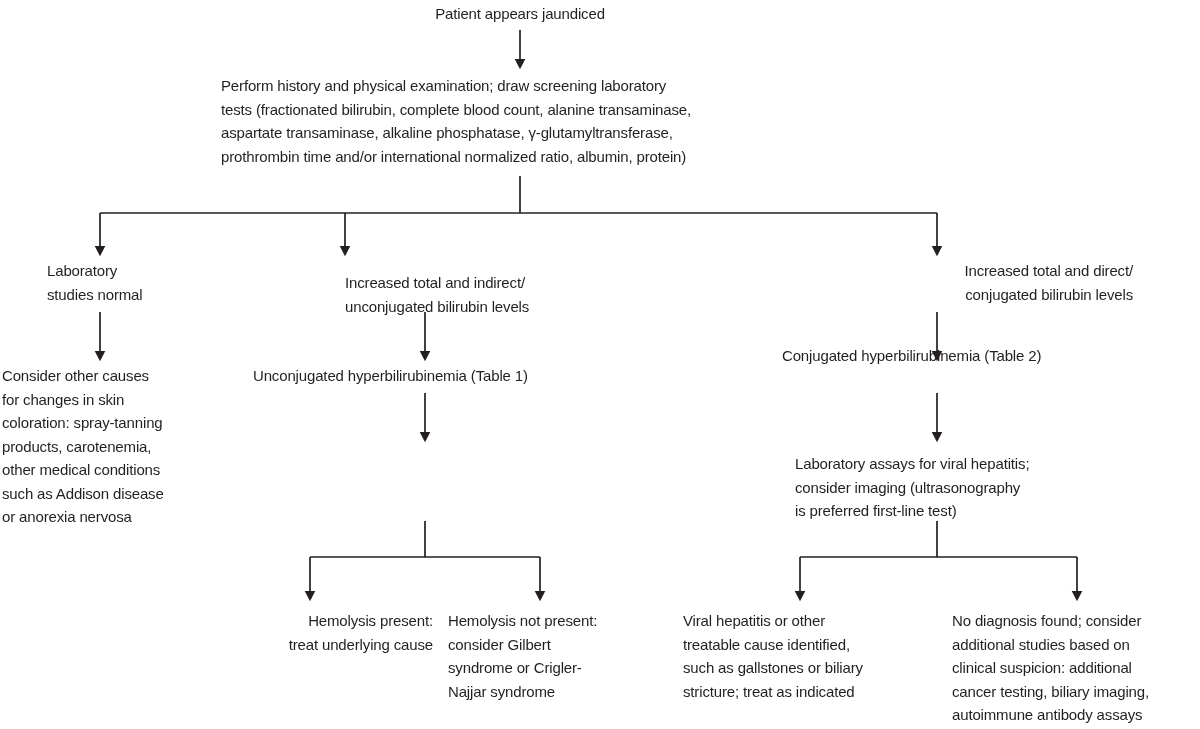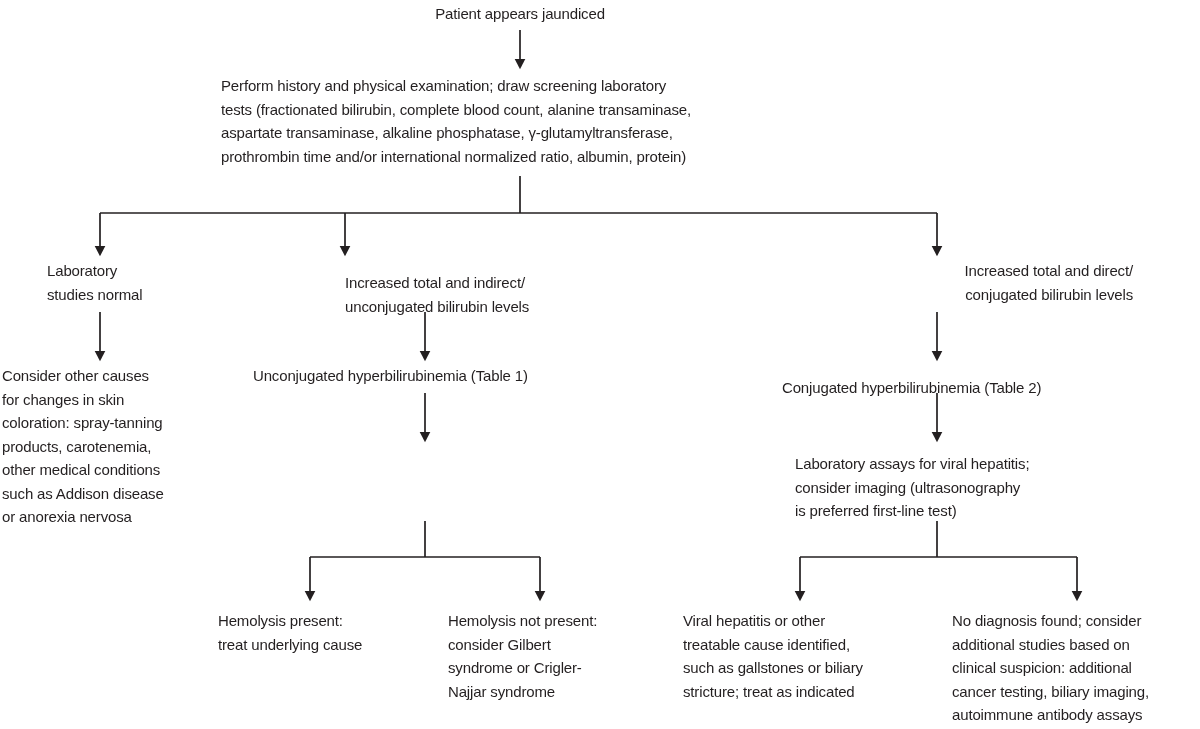--- a/index.html
+++ b/index.html
@@ -93,28 +93,28 @@
   <div class="node left" style="left:2px; top:364px; width:230px;">Consider other causes
 for changes in skin
 coloration: spray-tanning
 products, carotenemia,
 other medical conditions
 such as Addison disease
 or anorexia nervosa</div>
 
   <div class="node left" style="left:253px; top:364px; width:400px;">Unconjugated hyperbilirubinemia (Table 1)</div>
 
-  <div class="node left" style="left:782px; top:376px; width:380px;">Conjugated hyperbilirubinemia (Table 2)</div>
+  <div class="node left" style="left:782px; top:344px; width:380px;">Conjugated hyperbilirubinemia (Table 2)</div>
 
 
   <div class="node left" style="left:795px; top:444px; width:330px;margin-top:8px;">Laboratory assays for viral hepatitis;
 consider imaging (ultrasonography
 is preferred first-line test)</div>
 
-  <div class="node left" style="left:218px; top:609px; width:215px;">Hemolysis present:
+  <div class="node left" style="left:218px; top:609px; width:215px;text-align:right;">Hemolysis present:
 treat underlying cause</div>
 
   <div class="node left" style="left:448px; top:609px; width:210px;">Hemolysis not present:
 consider Gilbert
 syndrome or Crigler-
 Najjar syndrome</div>
 
   <div class="node left" style="left:683px; top:609px; width:250px;">Viral hepatitis or other
 treatable cause identified,
 such as gallstones or biliary

